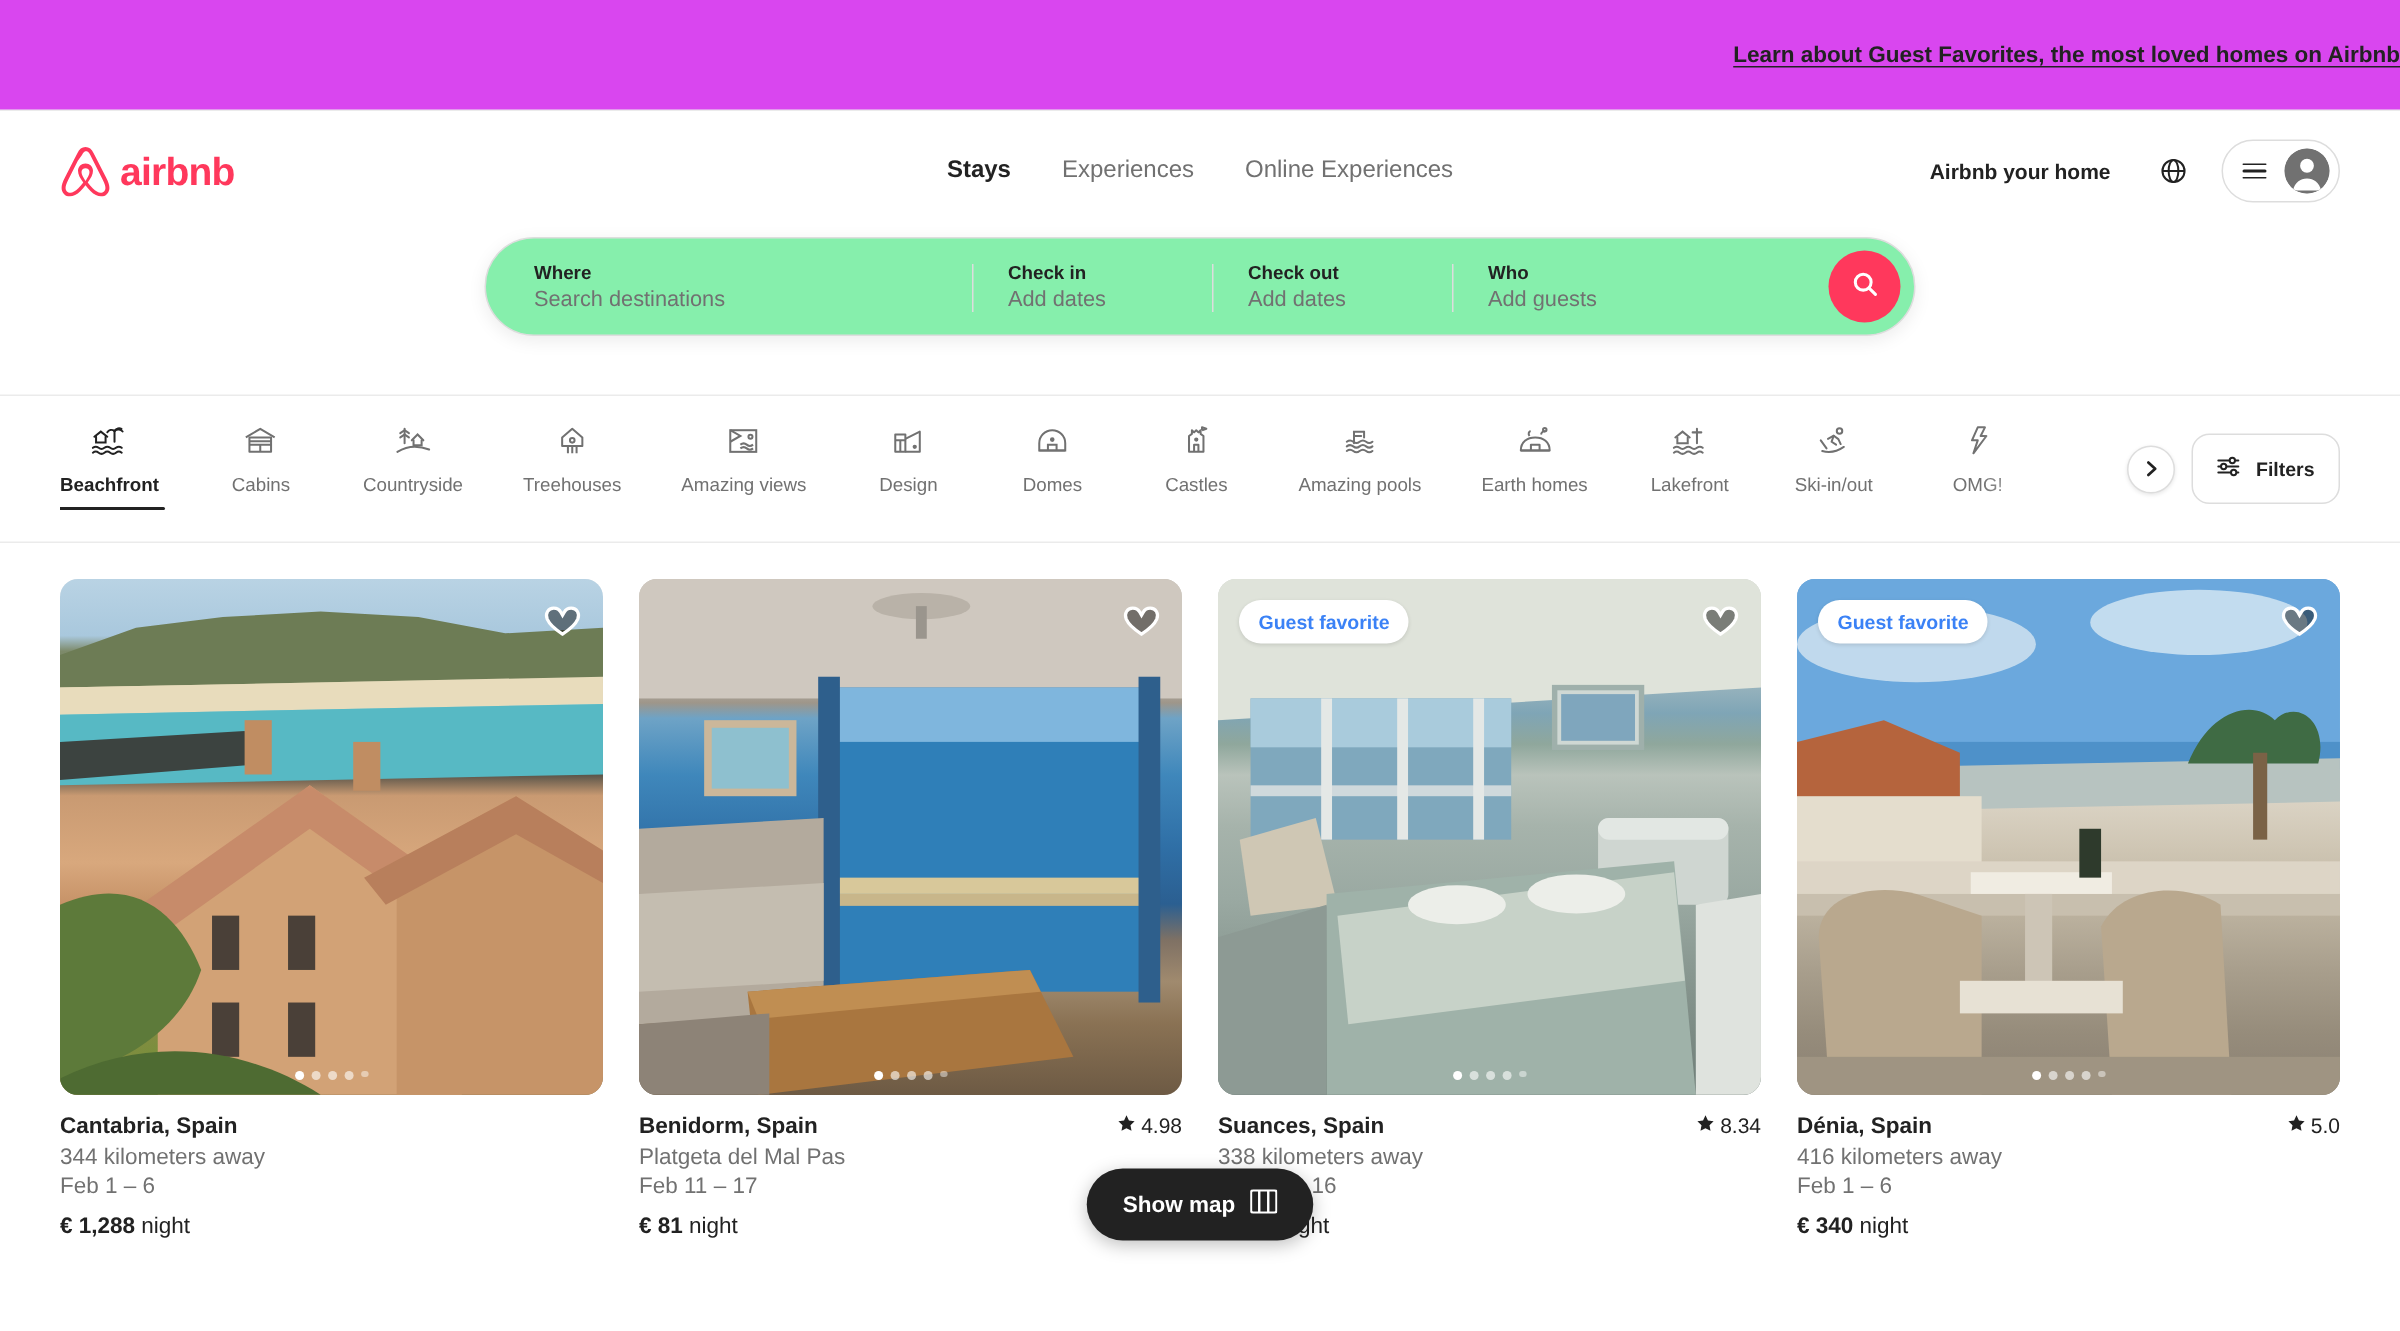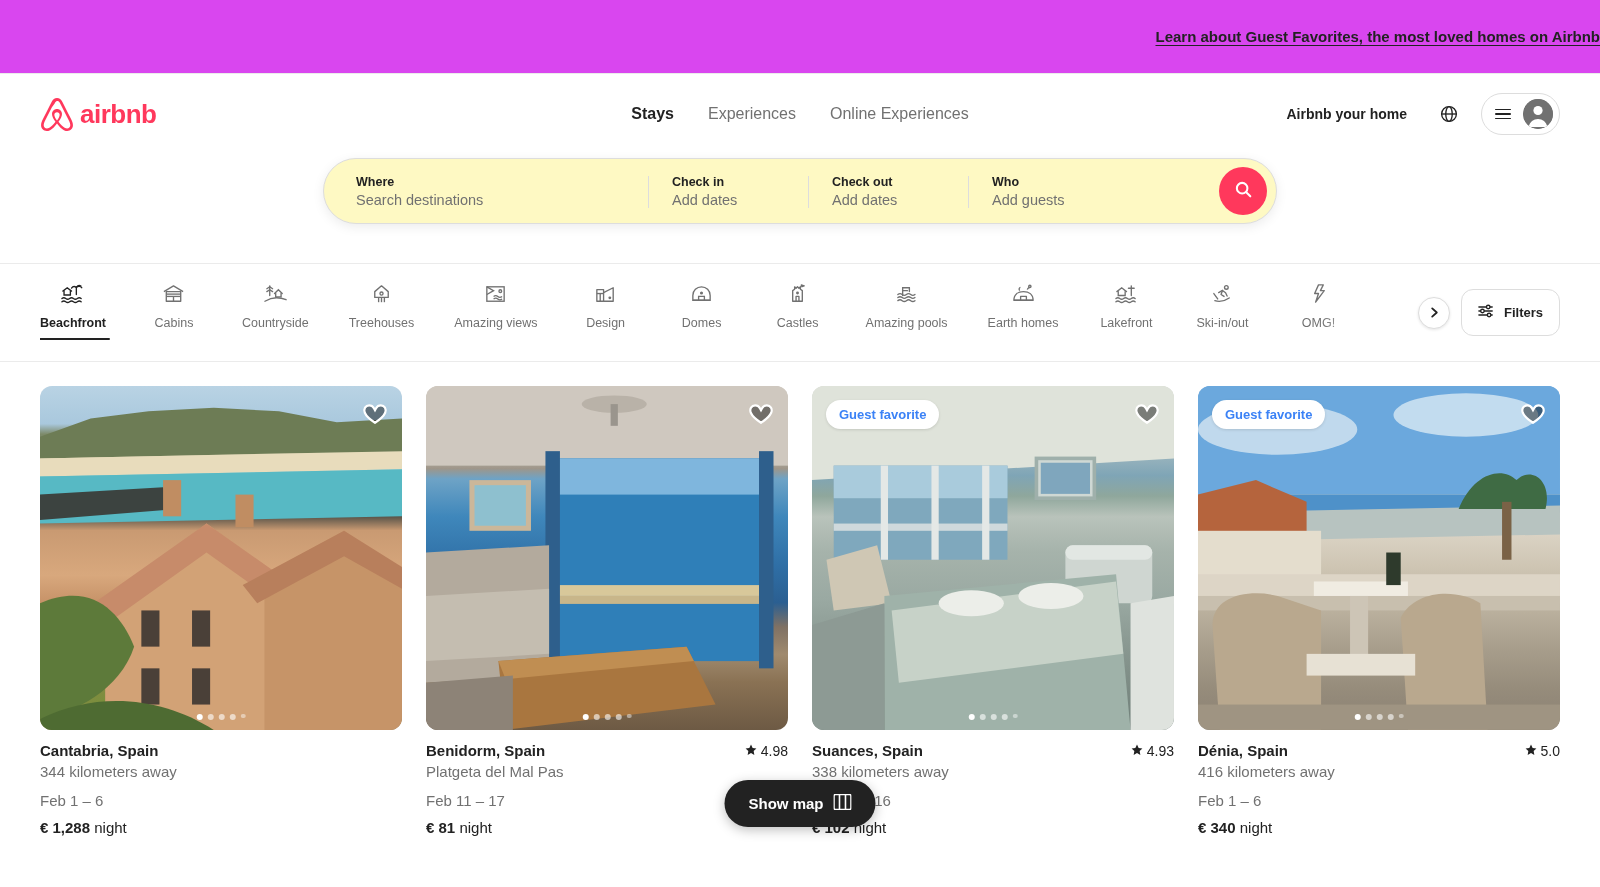--- a/index.html
+++ b/index.html
@@ -86,21 +86,21 @@
     width: 30px; height: 30px; border-radius: 50%;
     background: #717171; display: flex; align-items: flex-end;
     justify-content: center; overflow: hidden;
   }
 
   
   .searchbar {
     position: absolute; left: 50%; transform: translateX(-50%);
     top: 84px;
     width: 954px; height: 66px;
-    background: #fef9c3;
+    background: #86efac;
     border: 1px solid #dddddd; border-radius: 33px;
     box-shadow: 0 3px 12px rgba(0,0,0,0.08);
     display: flex; align-items: center;
   }
   .search-seg {
     height: 100%; display: flex; flex-direction: column;
     justify-content: center; position: relative; cursor: pointer;
   }
   .seg-where { flex: 0 0 324px; padding-left: 32px; }
   .seg-in    { flex: 0 0 160px; padding-left: 24px; }
@@ -201,21 +201,21 @@
   .card-body { padding-top: 12px; }
   .card-line1 {
     display: flex; align-items: baseline; justify-content: space-between; gap: 8px;
   }
   .card-title { font-size: 15px; font-weight: 600; color: #222222; }
   .card-rating {
     font-size: 14px; color: #222222; display: flex; align-items: center; gap: 4px;
     white-space: nowrap;
   }
   .card-sub { font-size: 15px; color: #717171; margin-top: 4px; }
-  .card-dates { font-size: 15px; color: #717171; margin-top: 12px; }
+  .card-dates { font-size: 15px; color: #717171; margin-top: 2px; }
   .card-price { font-size: 15px; color: #222222; margin-top: 10px; }
   .card-price b { font-weight: 600; }
 
   
   .showmap {
     position: fixed; left: 50%; transform: translateX(-50%);
     bottom: 60px;
     background: #222222; color: #ffffff;
     border: none; border-radius: 26px;
     padding: 14px 24px;
@@ -697,21 +697,21 @@
     </div>
     <div class="card-body">
       <div class="card-line1">
         <span class="card-title">Suances, Spain</span>
         <span class="card-rating">
           <span>
             <svg width="12" height="12" viewBox="0 0 14 14" fill="#222" aria-hidden="true">
                 <path d="M7 .6l1.9 4 4.4.6-3.2 3.1.8 4.4L7 10.6 3.1 12.7l.8-4.4L.7 5.2l4.4-.6z"></path>
               </svg>
           </span>
-          <span>4.93</span>
+          <span>8.34</span>
         </span>
       </div>
       <div class="card-sub">338 kilometers away</div>
       <div class="card-dates">Feb 11 – 16</div>
       <div class="card-price">
         <b>€ 102</b>
         <span>night</span>
       </div>
     </div>
   </div>

